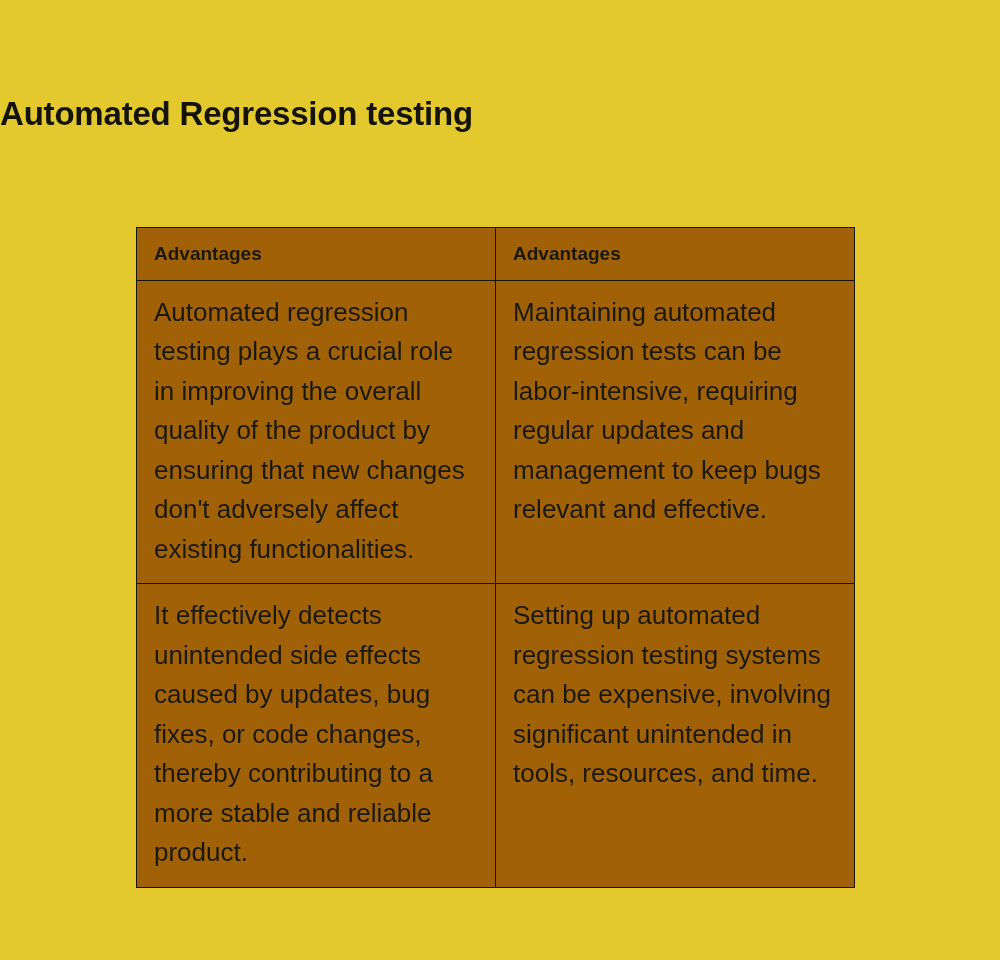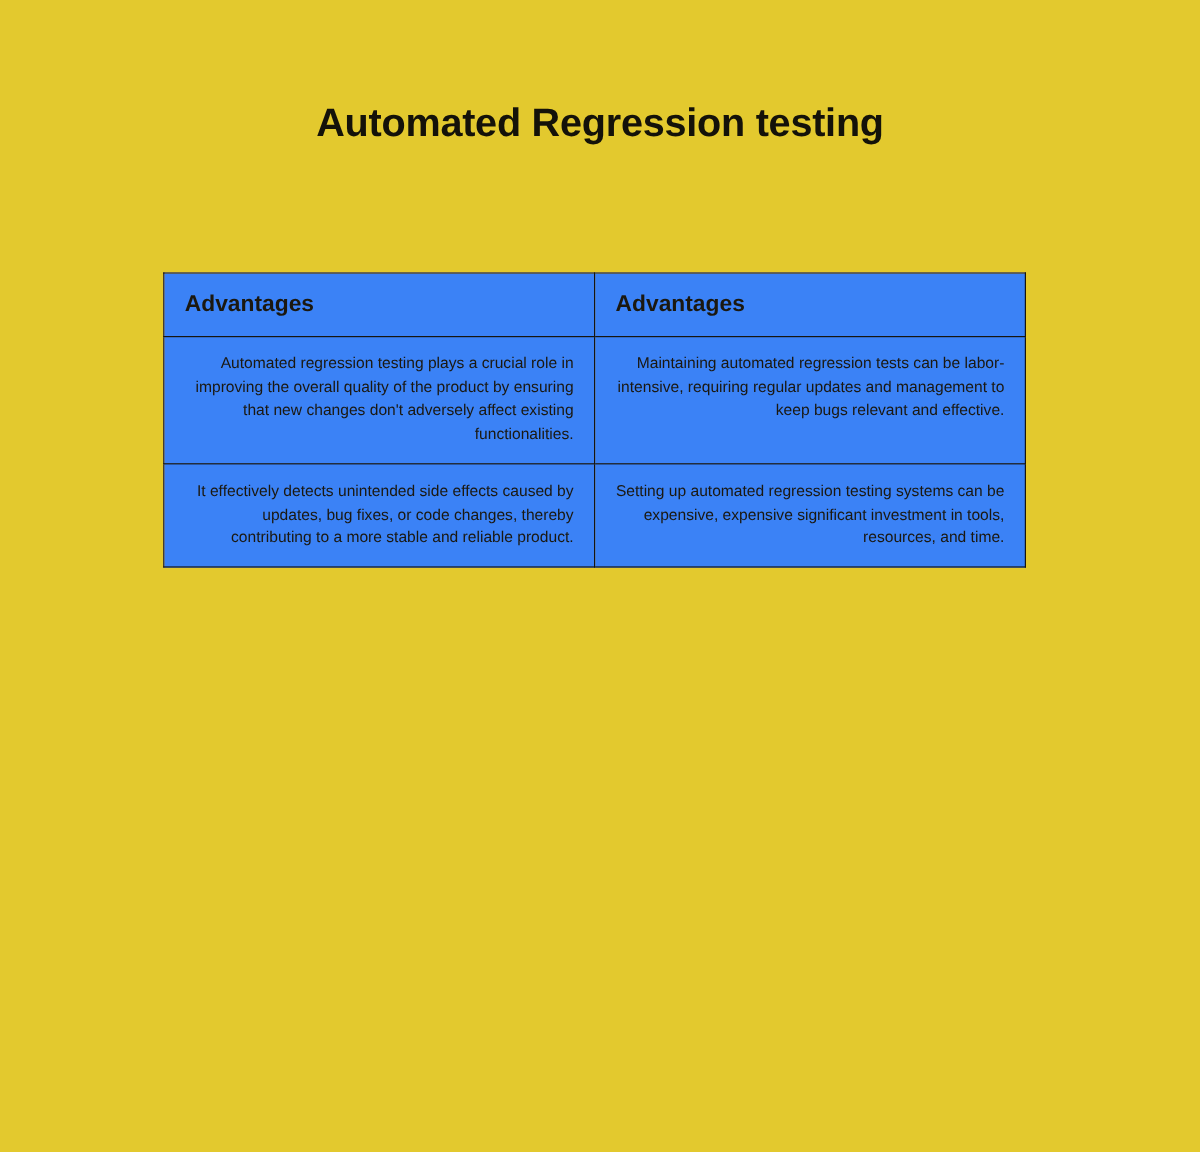--- a/index.html
+++ b/index.html
@@ -15,24 +15,24 @@
     overflow: hidden;
   }
   .page {
     position: relative;
     width: 1000px;
     height: 960px;
     box-sizing: border-box;
   }
   .title {
     position: absolute;
-    top: 84px;
+    top: 96px;
     left: 0;
     width: 1000px;
-    text-align: center;
+    text-align: left;
     font-size: 33px;
     font-weight: bold;
     letter-spacing: -0.2px;
     color: #141209;
     line-height: 1.1;
   }
   .table-wrap {
     position: absolute;
     left: 136px;
     top: 227px;
@@ -43,41 +43,40 @@
     width: 718px;
     table-layout: fixed;
     background: #f7f2da;
     border: 1.5px solid #17150f;
   }
   table.compare col.col-adv { width: 359px; }
   table.compare col.col-lim { width: 359px; }
   table.compare th,
   table.compare td {
     border: 1.5px solid #17150f;
-    background: #3b82f6;
+    background: #a16207;
     text-align: left;
     vertical-align: top;
     padding: 13px 17px 14px 17px;
     color: #1b1810;
     margin-left: 31px;
   }
   table.compare th {
     font-size: 19px;
     font-weight: bold;
     padding-top: 14px;
     padding-bottom: 14px;
     line-height: 1.25;
   }
   table.compare td {
-    font-size: 13px;
+    font-size: 26px;
     font-weight: normal;
     line-height: 1.52;
     padding-top: 12px;
     padding-bottom: 14px;
-    text-align: right;
   }
   td.empty-cell {
     padding: 0;
   }
 </style>
 </head>
 <body>
 
 <div class="page">
 
@@ -95,19 +94,19 @@
           <th>Advantages</th>
         </tr>
       </thead>
       <tbody>
         <tr>
           <td>Automated regression testing plays a crucial role in improving the overall quality of the product by ensuring that new changes don't adversely affect existing functionalities.</td>
           <td>Maintaining automated regression tests can be labor-intensive, requiring regular updates and management to keep bugs relevant and effective.</td>
         </tr>
         <tr>
           <td>It effectively detects unintended side effects caused by updates, bug fixes, or code changes, thereby contributing to a more stable and reliable product.</td>
-          <td>Setting up automated regression testing systems can be expensive, expensive significant investment in tools, resources, and time.</td>
+          <td>Setting up automated regression testing systems can be expensive, involving significant unintended in tools, resources, and time.</td>
         </tr>
       </tbody>
     </table>
   </div>
 
 </div>
 
 </body></html>

